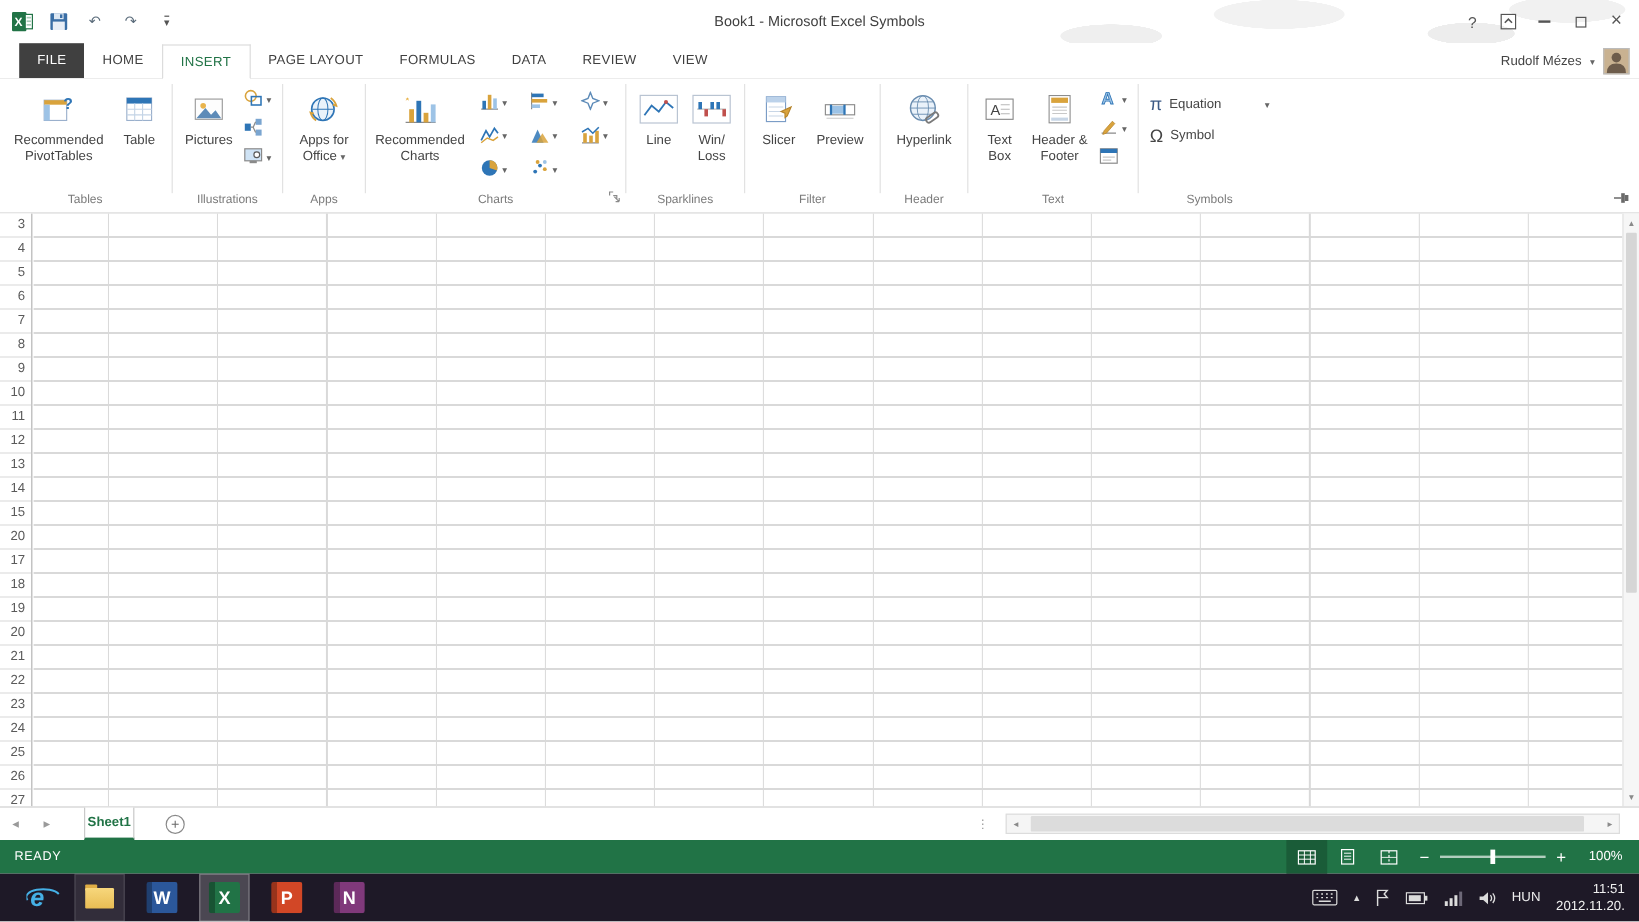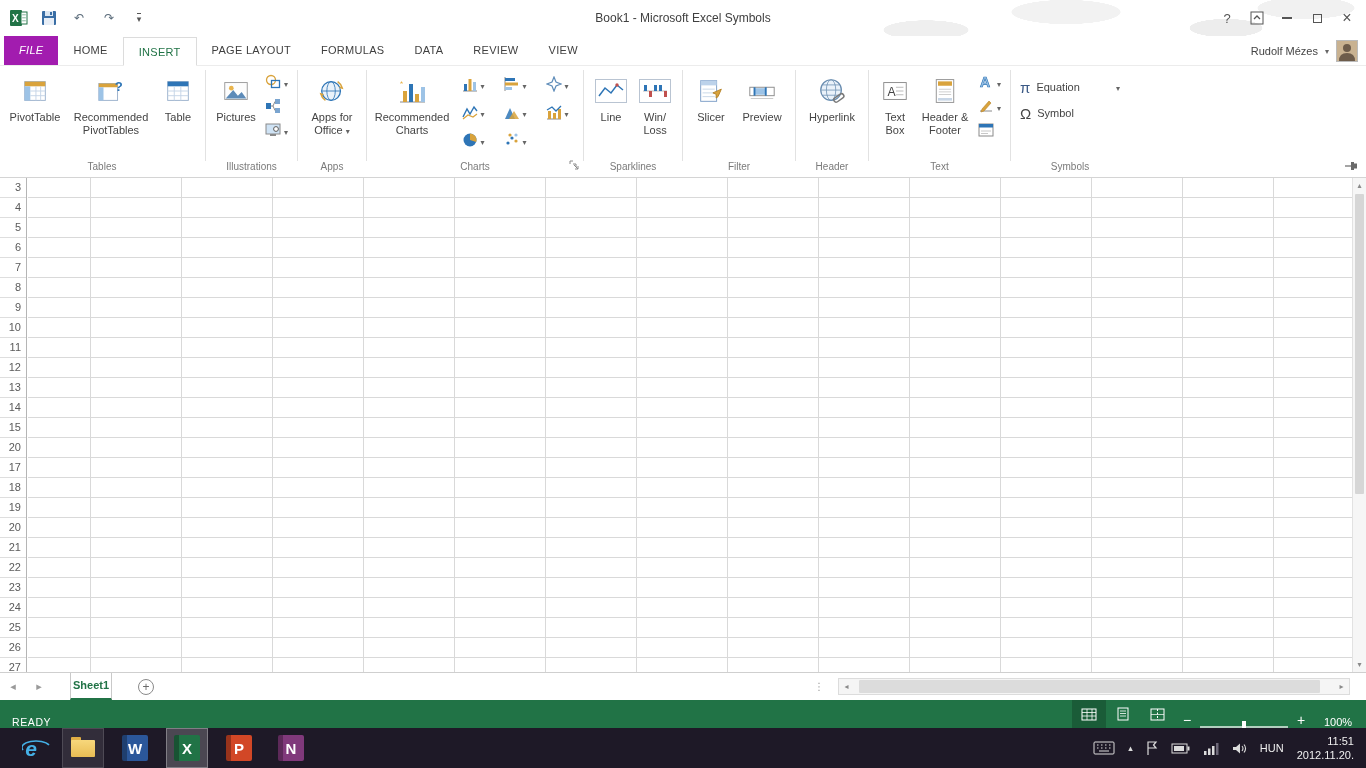--- a/index.html
+++ b/index.html
@@ -22,21 +22,21 @@
   .win-title { position:absolute; left:0; right:0; top:0; height:36px; text-align:center; line-height:36px; font-size:12px; color:#404040; pointer-events:none; }
   .tb-right { position:absolute; right:4px; top:0; height:36px; display:flex; align-items:center; }
   .tb-btn { width:30px; height:26px; display:flex; align-items:center; justify-content:center; color:#555; font-size:13px; }
   .glyph-min { width:10px; height:2px; background:#555; }
   .glyph-max { width:9px; height:9px; border:1px solid #555; }
   .glyph-close { font-size:16px; line-height:16px; color:#555; }
 
   
   .tabrow { position:absolute; left:0; top:36px; width:1366px; height:30px; background:#fff; border-bottom:1px solid #ececec; display:flex; align-items:flex-end; }
   .tab { padding:0 15px; height:29px; line-height:29px; font-size:11px; letter-spacing:.3px; color:#3f3f3f; cursor:default; }
-  .tab.file { background:#a21caf; color:#fff; margin-left:4px;font-style:italic; }
+  .tab.file { background:#404040; color:#fff; margin-left:16px; }
   .tab.active { background:#fff; color:#217346; border:1px solid #dcdcdc; border-bottom:1px solid #fff; margin-bottom:-1px; }
   .user-area { position:absolute; right:8px; top:40px; display:flex; align-items:center; gap:7px; font-size:11px; color:#444; }
   .user-caret { font-size:8px; color:#666; }
   .avatar { width:22px; height:22px; border:1px solid #bbb; background:#cbb9a0; display:block; }
 
   
   .ribbon { position:absolute; left:0; top:66px; width:1366px; height:112px; background:#fff; border-bottom:1px solid #d4d4d4; display:flex; }
   .grp { display:flex; flex-direction:column; }
   .grp-body { flex:1; display:flex; align-items:flex-start; padding:3px 4px 0; }
   .grp-label { height:18px; font-size:10px; color:#7a7a7a; text-align:center; line-height:15px; position:relative; }
@@ -75,21 +75,21 @@
   .sheet-tab { height:27px; line-height:25px; padding:0 2px; background:#fff; color:#217346; font-weight:bold; border-left:1px solid #c9c9c9; border-right:1px solid #c9c9c9; border-bottom:2px solid #217346; margin-left:18px; }
   .new-sheet { width:16px; height:16px; border:1px solid #8a8a8a; border-radius:50%; color:#6a6a6a; font-size:12px; line-height:14px; text-align:center; margin-left:26px; }
   .tabbar-spacer { flex:1; }
   .tab-dots { color:#9a9a9a; font-size:10px; margin-right:14px; }
   .hsb { width:512px; height:17px; display:flex; align-items:center; background:#f5f5f5; border:1px solid #dcdcdc; margin-right:16px; }
   .hsb .sb-btn { width:15px; text-align:center; font-size:8px; color:#8a8a8a; }
   .hsb-track { flex:1; height:100%; position:relative; }
   .hsb-thumb { position:absolute; left:1%; top:1px; bottom:1px; width:96%; background:#dcdcdc; border-radius:1px; }
 
   
-  .statusbar { position:absolute; left:0; top:700px; width:1366px; height:28px; background:#217346; color:#fff; display:flex; align-items:flex-end; }
+  .statusbar { position:absolute; left:0; top:700px; width:1366px; height:28px; background:#217346; color:#fff; display:flex; align-items:center; }
   .mode { margin-left:12px; font-size:10.5px; letter-spacing:.6px; }
   .sb-spacer { flex:1; }
   .view-btn { width:34px; height:28px; display:flex; align-items:center; justify-content:center; }
   .view-btn.sel { background:#1a5c38; }
   .zoom-minus,.zoom-plus { width:26px; text-align:center; font-size:14px; }
   .zoom-track { width:88px; height:2px; background:rgba(255,255,255,.65); position:relative; }
   .zoom-thumb { position:absolute; left:50%; top:-5px; width:4px; height:12px; background:#fff; margin-left:-2px; }
   .zoom-pct { width:48px; text-align:center; font-size:11px; margin-right:4px; }
 
   
@@ -182,31 +182,20 @@
         <circle cx="10" cy="7" r="4" fill="#6d5c4b"></circle>
         <path d="M2 20 Q2 12 10 12 Q18 12 18 20 Z" fill="#6d5c4b"></path>
       </svg>
   </span>
 </div>
 
 <div class="ribbon">
 
   <div class="grp">
     <div class="grp-body">
-      <div class="btn-lg" style="width:62px">
-        <span class="ic">
-          <svg width="30" height="30" viewBox="0 0 32 32">
-              <rect x="5" y="6" width="22" height="20" fill="#fff" stroke="#9ab0cc"></rect>
-              <rect x="5" y="6" width="22" height="5" fill="#d9a33c"></rect>
-              <rect x="5" y="11" width="6" height="15" fill="#9dc3e6"></rect>
-              <path d="M11 16 h16 M11 21 h16 M17 11 v15 M22 11 v15" stroke="#c4d4e6" fill="none"></path>
-            </svg>
-        </span>
-        <span>PivotTable</span>
-      </div>
       <div class="btn-lg" style="width:90px">
         <span class="ic">
           <svg width="30" height="30" viewBox="0 0 32 32">
               <rect x="3" y="8" width="20" height="18" fill="#fff" stroke="#9ab0cc"></rect>
               <rect x="3" y="8" width="20" height="4" fill="#d9a33c"></rect>
               <rect x="3" y="12" width="5" height="14" fill="#9dc3e6"></rect>
               <text x="20" y="16" font-size="14" font-weight="bold" fill="#2e75b6">?</text>
             </svg>
         </span>
         <span>Recommended PivotTables</span>

